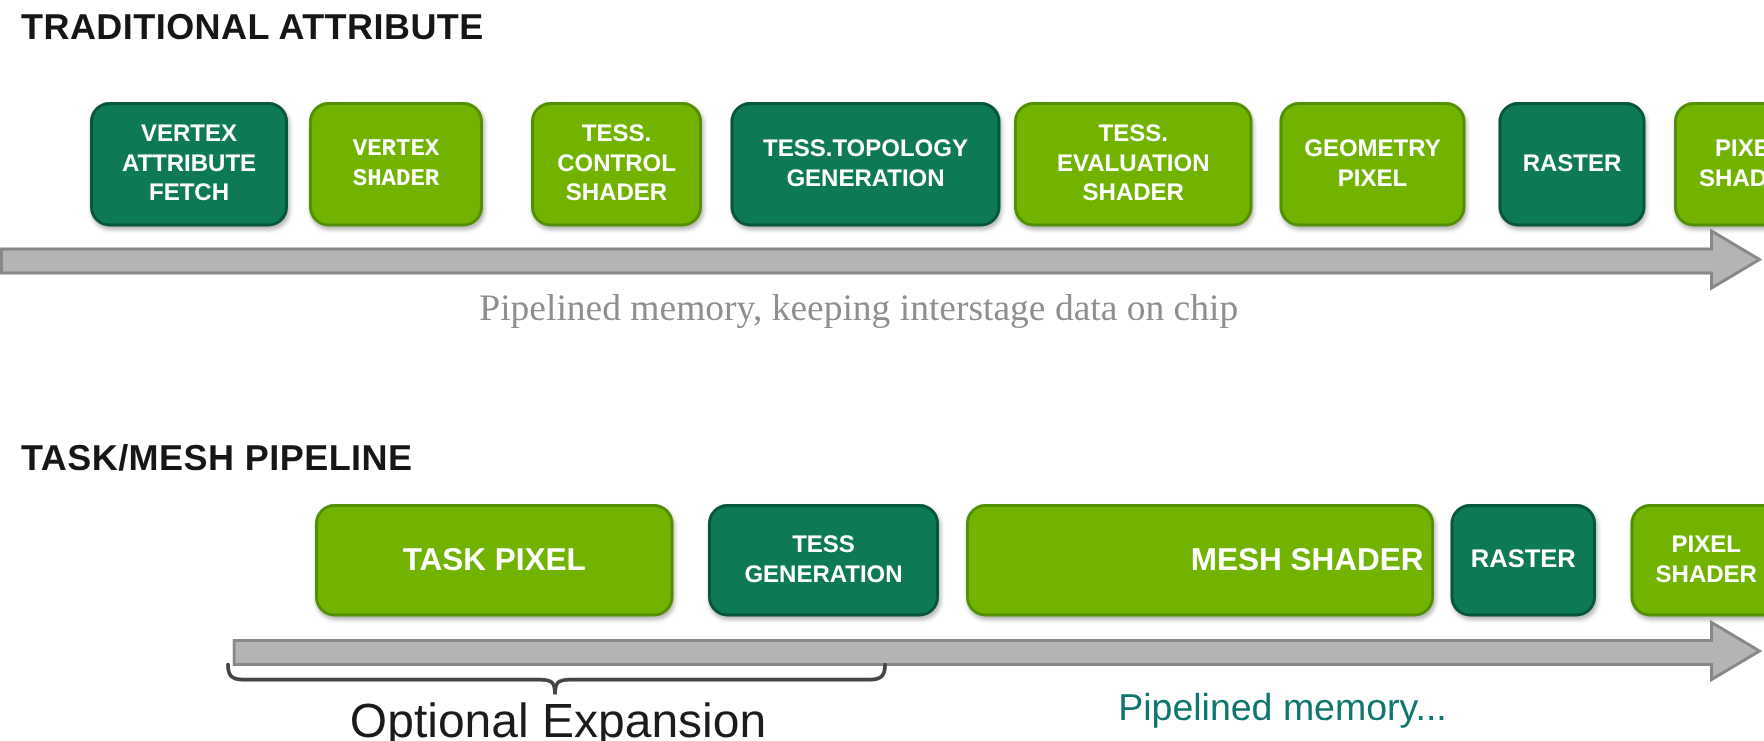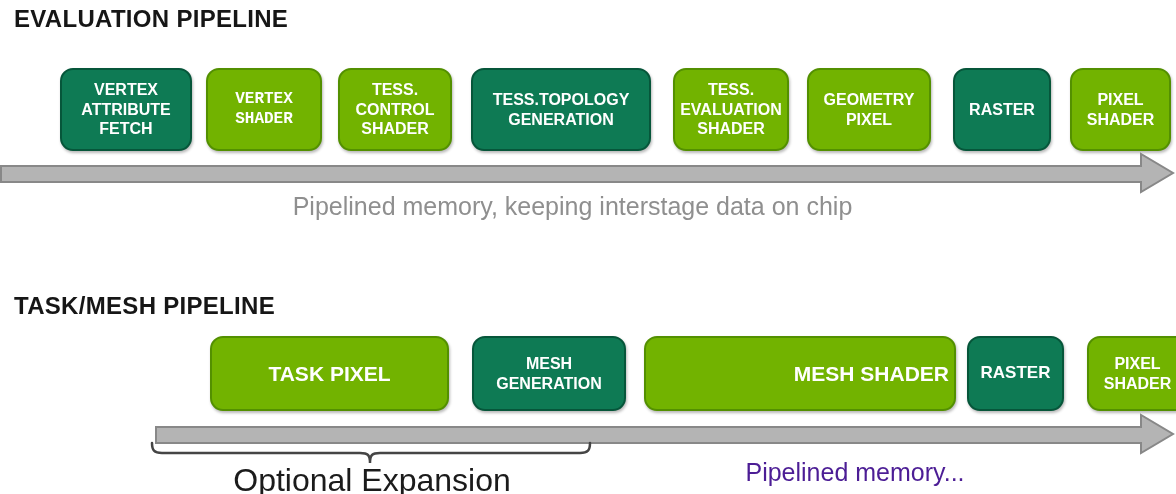--- a/index.html
+++ b/index.html
@@ -47,23 +47,23 @@
     border-radius:13px;
     border:2px solid;
     padding:4px 5px;
     box-shadow:1px 2px 3px rgba(0,0,0,0.28);
   }
   .stage.light{background:var(--light-green);border-color:var(--light-green-border);}
   .stage.dark{background:var(--dark-green);border-color:var(--dark-green-border);}
 
   .row1 .stage:nth-child(1){width:132px;}
   .row1 .stage:nth-child(2){width:116px;margin-left:14px;font-family:Liberation Mono, monospace;}
-  .row1 .stage:nth-child(3){width:114px;margin-left:16px;}
+  .row1 .stage:nth-child(3){width:114px;margin-left:32px;}
   .row1 .stage:nth-child(4){width:180px;margin-left:19px;justify-content:center;}
-  .row1 .stage:nth-child(5){width:116px;margin-left:22px;}
+  .row1 .stage:nth-child(5){width:159px;margin-left:9px;}
   .row1 .stage:nth-child(6){width:124px;margin-left:18px;}
   .row1 .stage:nth-child(7){width:98px;margin-left:22px;}
   .row1 .stage:nth-child(8){width:101px;margin-left:19px;}
 
   .row2 .stage:nth-child(1){width:239px;font-size:21px;}
   .row2 .stage:nth-child(2){width:154px;margin-left:23px;}
   .row2 .stage:nth-child(3){width:312px;margin-left:18px;font-size:21px;justify-content:flex-end;}
   .row2 .stage:nth-child(4){width:97px;margin-left:11px;font-size:17px;}
   .row2 .stage:nth-child(5){width:101px;margin-left:23px;}
 
@@ -72,37 +72,37 @@
   .arrow2{left:155px;top:413px;}
   .bracket-svg{position:absolute;left:149px;top:441px;}
 
   .caption{
     position:absolute;
     font-size:25px;
     color:var(--caption-gray);
     text-align:center;
     white-space:nowrap;
   }
-  .cap1{left:0;width:1145px;top:192px;}
-  .cap2{left:600px;width:510px;top:458px;color:#4c1d95;}
+  .cap1{left:0;width:1145px;top:192px;font-family:Liberation Serif, serif;}
+  .cap2{left:600px;width:510px;top:458px;color:#0f766e;}
   .bracket-label{
     position:absolute;
     left:148px;width:448px;top:462px;
     text-align:center;
     font-size:32px;
     color:#1b1b1b;
     white-space:nowrap;
   }
 </style>
 </head>
 <body>
 
 <div class="canvas">
 
-  <div class="sec-title t1">EVALUATION PIPELINE</div>
+  <div class="sec-title t1">TRADITIONAL ATTRIBUTE</div>
 
   <div class="row row1">
       <div class="stage dark">
         <span>VERTEX ATTRIBUTE FETCH</span>
       </div>
       <div class="stage light">
         <span>VERTEX SHADER</span>
       </div>
       <div class="stage light">
         <span>TESS. CONTROL SHADER</span>
@@ -130,21 +130,21 @@
 
   <div class="caption cap1">Pipelined memory, keeping interstage data on chip</div>
 
   <div class="sec-title t2">TASK/MESH PIPELINE</div>
 
   <div class="row row2">
       <div class="stage light">
         <span>TASK PIXEL</span>
       </div>
       <div class="stage dark">
-        <span>MESH GENERATION</span>
+        <span>TESS GENERATION</span>
       </div>
       <div class="stage light">
         <span>MESH SHADER</span>
       </div>
       <div class="stage dark">
         <span>RASTER</span>
       </div>
       <div class="stage light">
         <span>PIXEL SHADER</span>
       </div>

